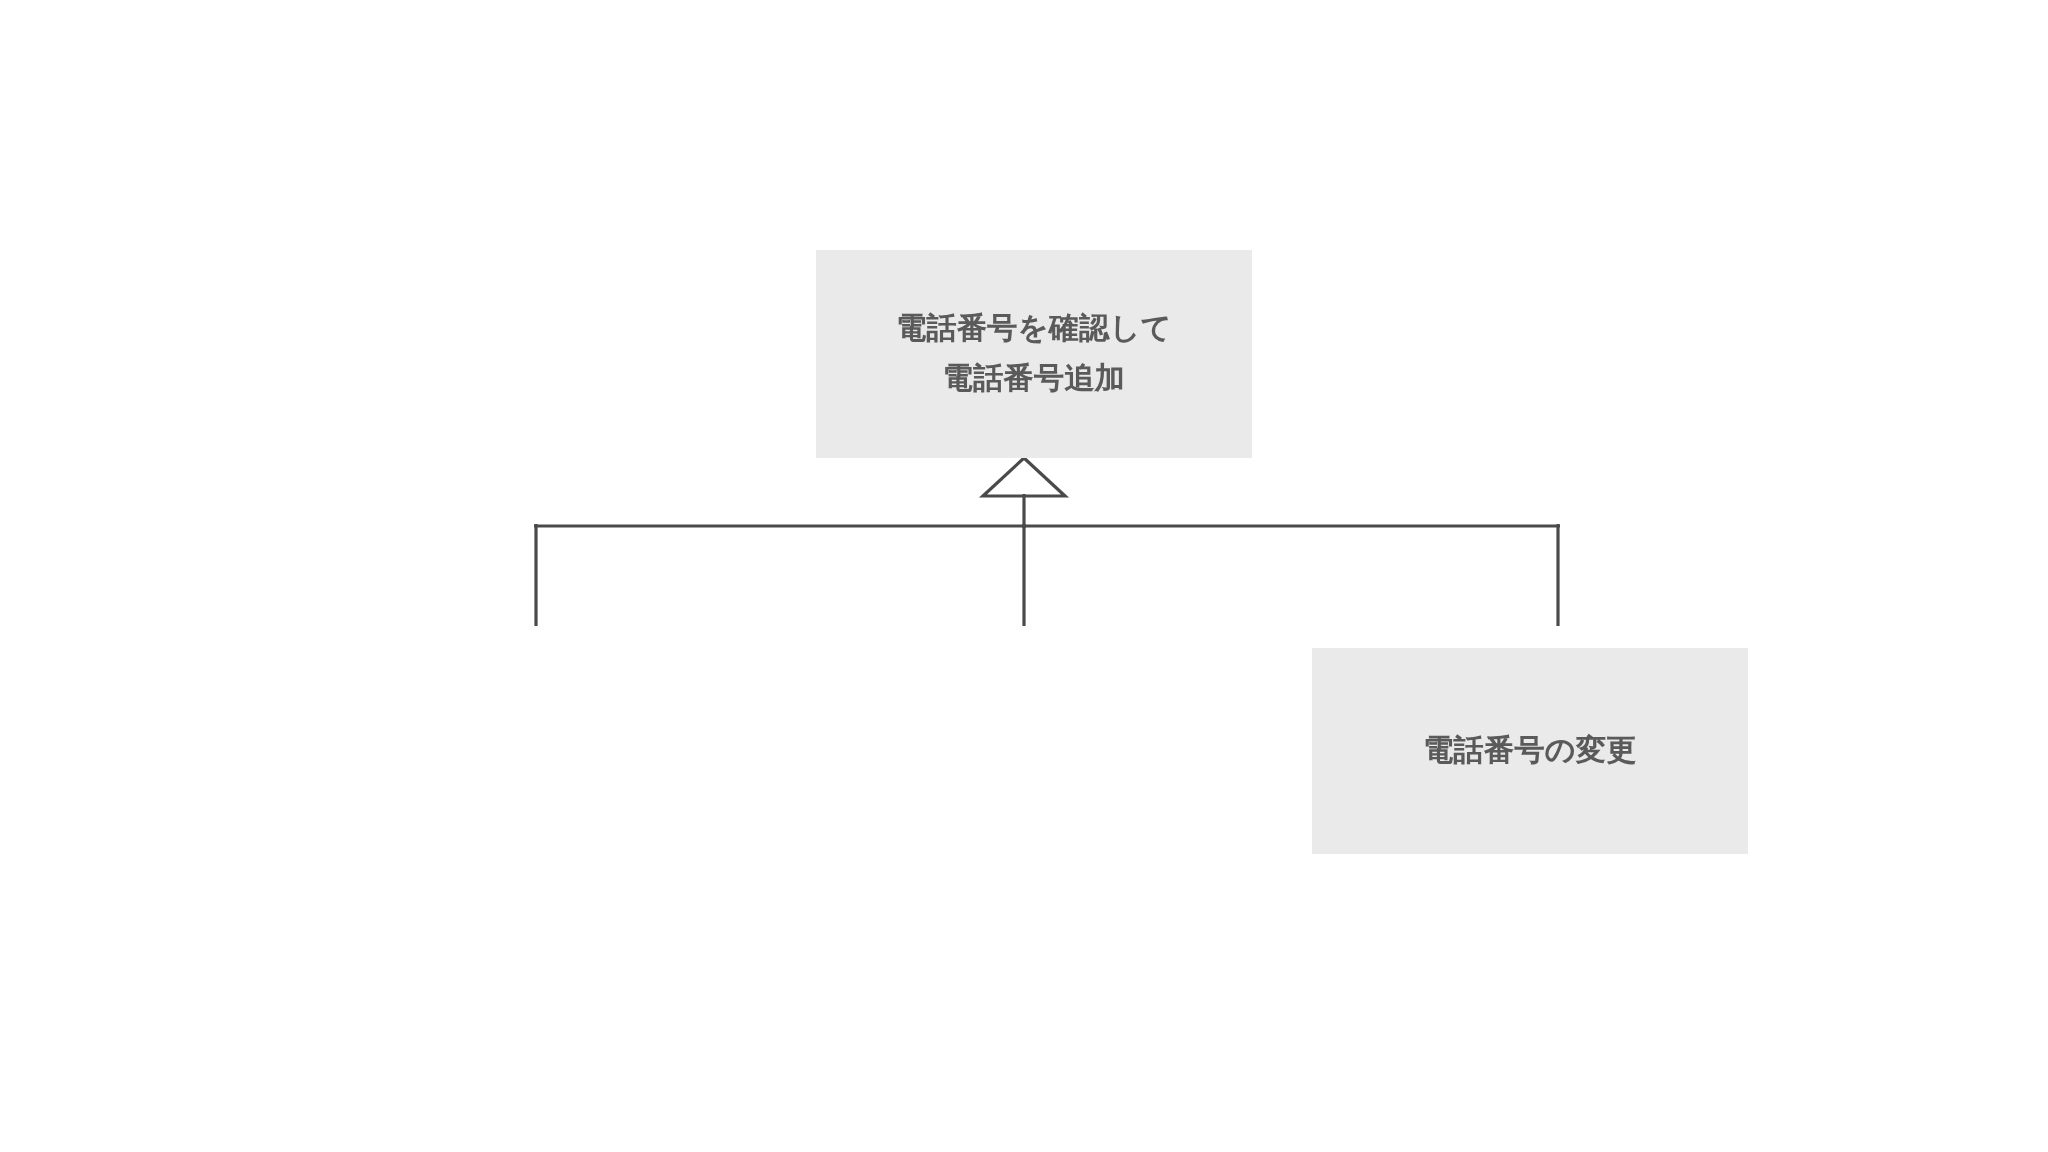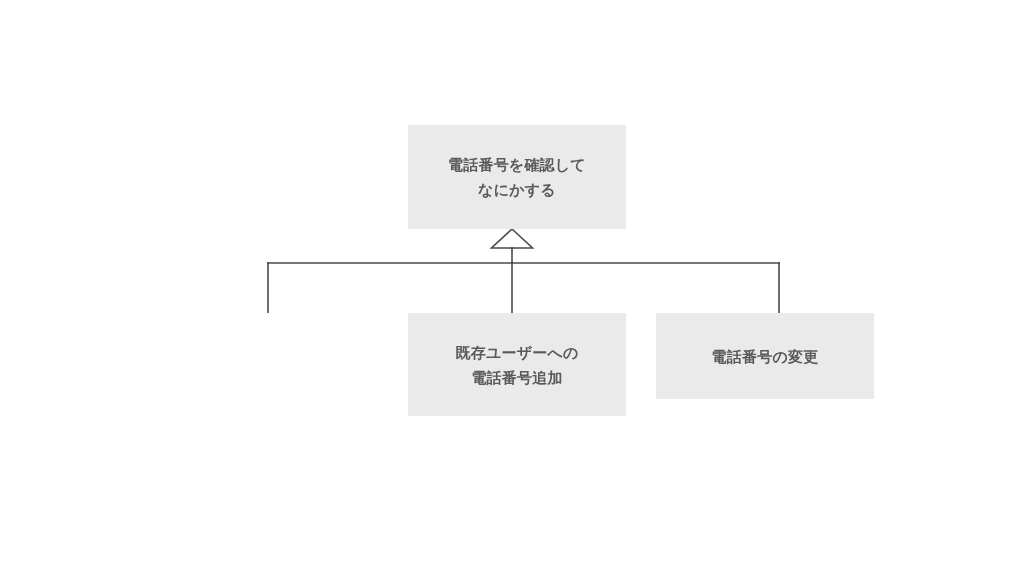--- a/index.html
+++ b/index.html
@@ -59,23 +59,23 @@
     height: 103px;
   }
   #node-child-1 {
     left: 408px;
     top: 313px;
     width: 218px;
     height: 103px;
   }
   #node-child-2 {
     left: 656px;
-    top: 313px;
+    top: 324px;
     width: 218px;
-    height: 86px;
+    height: 103px;
   }
 </style>
 </head>
 <body>
 
 <div id="diagram-canvas">
 
   <svg class="connector-layer" width="1024" height="576" viewBox="0 0 1024 576" xmlns="http://www.w3.org/2000/svg">
 
     <polygon points="512,229 532.5,248 491.5,248" fill="#ffffff" stroke="#4a4a4a" stroke-width="1.6" stroke-linejoin="miter"></polygon>
@@ -86,26 +86,22 @@
 
     <line x1="268" y1="262" x2="268" y2="313" stroke="#4a4a4a" stroke-width="1.6"></line>
 
     <line x1="512" y1="262" x2="512" y2="313" stroke="#4a4a4a" stroke-width="1.6"></line>
 
     <line x1="779" y1="262" x2="779" y2="313" stroke="#4a4a4a" stroke-width="1.6"></line>
   </svg>
 
   <div class="node-box" id="node-parent">
     <span class="node-label">電話番号を確認して
-なにかする</span>
+電話番号追加</span>
   </div>
 
 
-  <div class="node-box" id="node-child-1">
-    <span class="node-label">既存ユーザーへの
-電話番号追加</span>
-  </div>
 
   <div class="node-box" id="node-child-2">
     <span class="node-label">電話番号の変更</span>
   </div>
 
 </div>
 
 </body></html>

